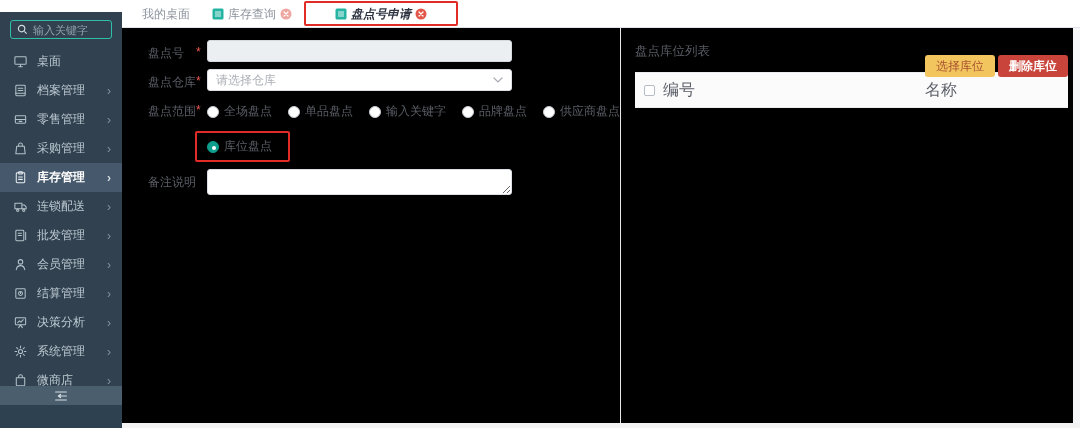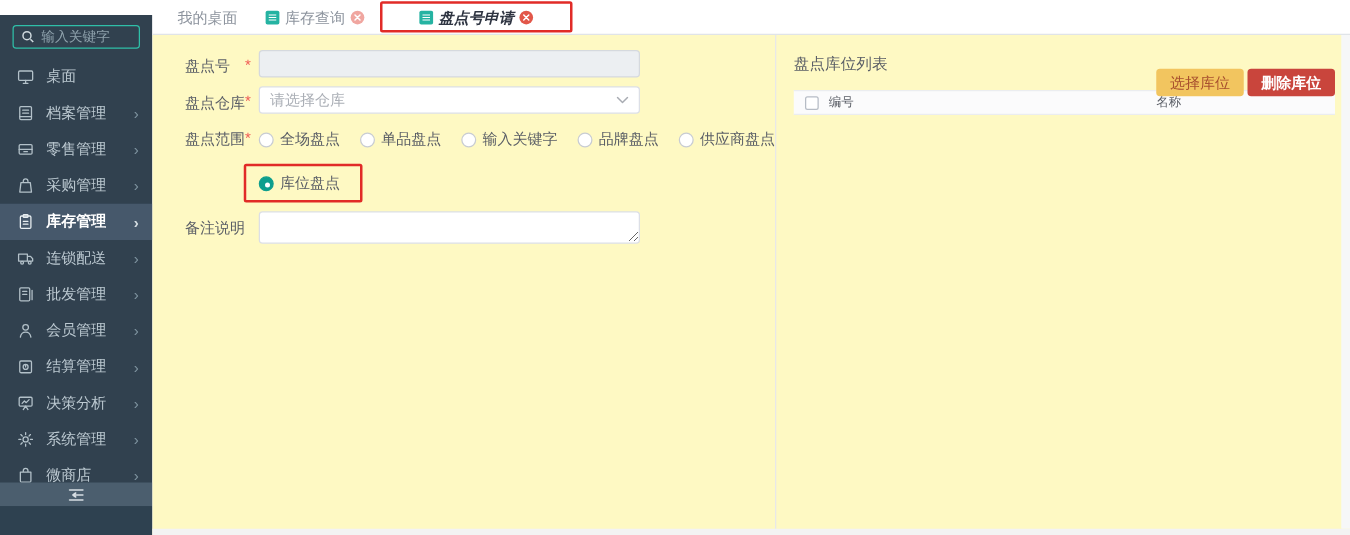--- a/index.html
+++ b/index.html
@@ -33,21 +33,21 @@
             align-items:center; padding-left:12px; }
   .tab { display:inline-flex; align-items:center; gap:4px; height:28px; padding:0 8px;
          color:#8c939d; font-size:12px; cursor:pointer; white-space:nowrap; }
   .tab.plain { margin-right:6px; }
   .tab .tab-label { line-height:1; }
   .tab.active .tab-label { color:#2f3542; font-weight:bold; }
   .tab svg { display:block; }
   .ann-tab { display:inline-flex; align-items:center; border:2px solid #e12b27; border-radius:2px;
              padding:0 21px; margin-left:4px; height:25px;font-style:italic; }
 
-  .content { position:absolute; top:28px; left:0; right:0; bottom:0; display:flex; background:#fef9c3;justify-content:space-between; }
+  .content { position:absolute; top:28px; left:0; right:0; bottom:0; display:flex; background:#000000;justify-content:space-between; }
   .form-panel { flex:0 0 404px; padding:12px 0 0 26px; }
   .v-divider { flex:0 0 1px; background:#e8e8e8; }
   .list-panel { position:relative; flex:1; padding:6px 12px 0 14px; }
   .h-scroll { position:absolute; left:0; right:0; bottom:0; height:5px; background:#f3f3f3; }
   .v-scroll { position:absolute; top:0; right:0; bottom:5px; width:7px; background:#f6f7f8; }
 
   
   .frow { display:flex; align-items:flex-start; margin-bottom:7px; }
   .flabel { flex:0 0 48px; padding-top:5px; color:#5a5e66; font-size:12px; }
   .freq { flex:0 0 9px; padding-top:5px; color:#f05a54; font-size:12px; margin-right:2px; }
@@ -71,23 +71,23 @@
                  font-family:inherit; font-size:12px; padding:3px 6px; color:#333; outline:none; }
 
   
   .lp-header { display:flex; align-items:center; height:26px; margin:4px 0 8px; }
   .lp-title { color:#5a5e66; font-size:12.5px; }
   .lp-buttons { margin-left:auto; display:flex; gap:3px;margin-top:30px; }
   .btn { height:22px; padding:0 11px; font-size:12px; border:none; border-radius:3px; cursor:pointer;
          line-height:22px; font-family:inherit; }
   .btn-select { background:#f2c55f; color:#a8502f; }
   .btn-delete { background:#c9453c; color:#ffffff;font-weight:bold; }
-  .tbl-head { display:flex; align-items:center; height:20px; background:#fbfbfc;
+  .tbl-head { display:flex; align-items:center; height:36px; background:#fbfbfc;
               border-top:1px solid #ebedf0; border-bottom:1px solid #ebedf0;
-              color:#5a5e66; font-size:10px; }
+              color:#5a5e66; font-size:16px; }
   .cb { width:11px; height:11px; border:1px solid #b6bcc5; border-radius:2px; background:#fff;
         margin:0 8px 0 9px; flex:0 0 11px; cursor:pointer; }
   .col-no { flex:0 0 262px; }
   .col-name { flex:1; }
   .tbl-body { min-height:40px; }
 </style>
 </head>
 <body>
 
 <div class="page">

